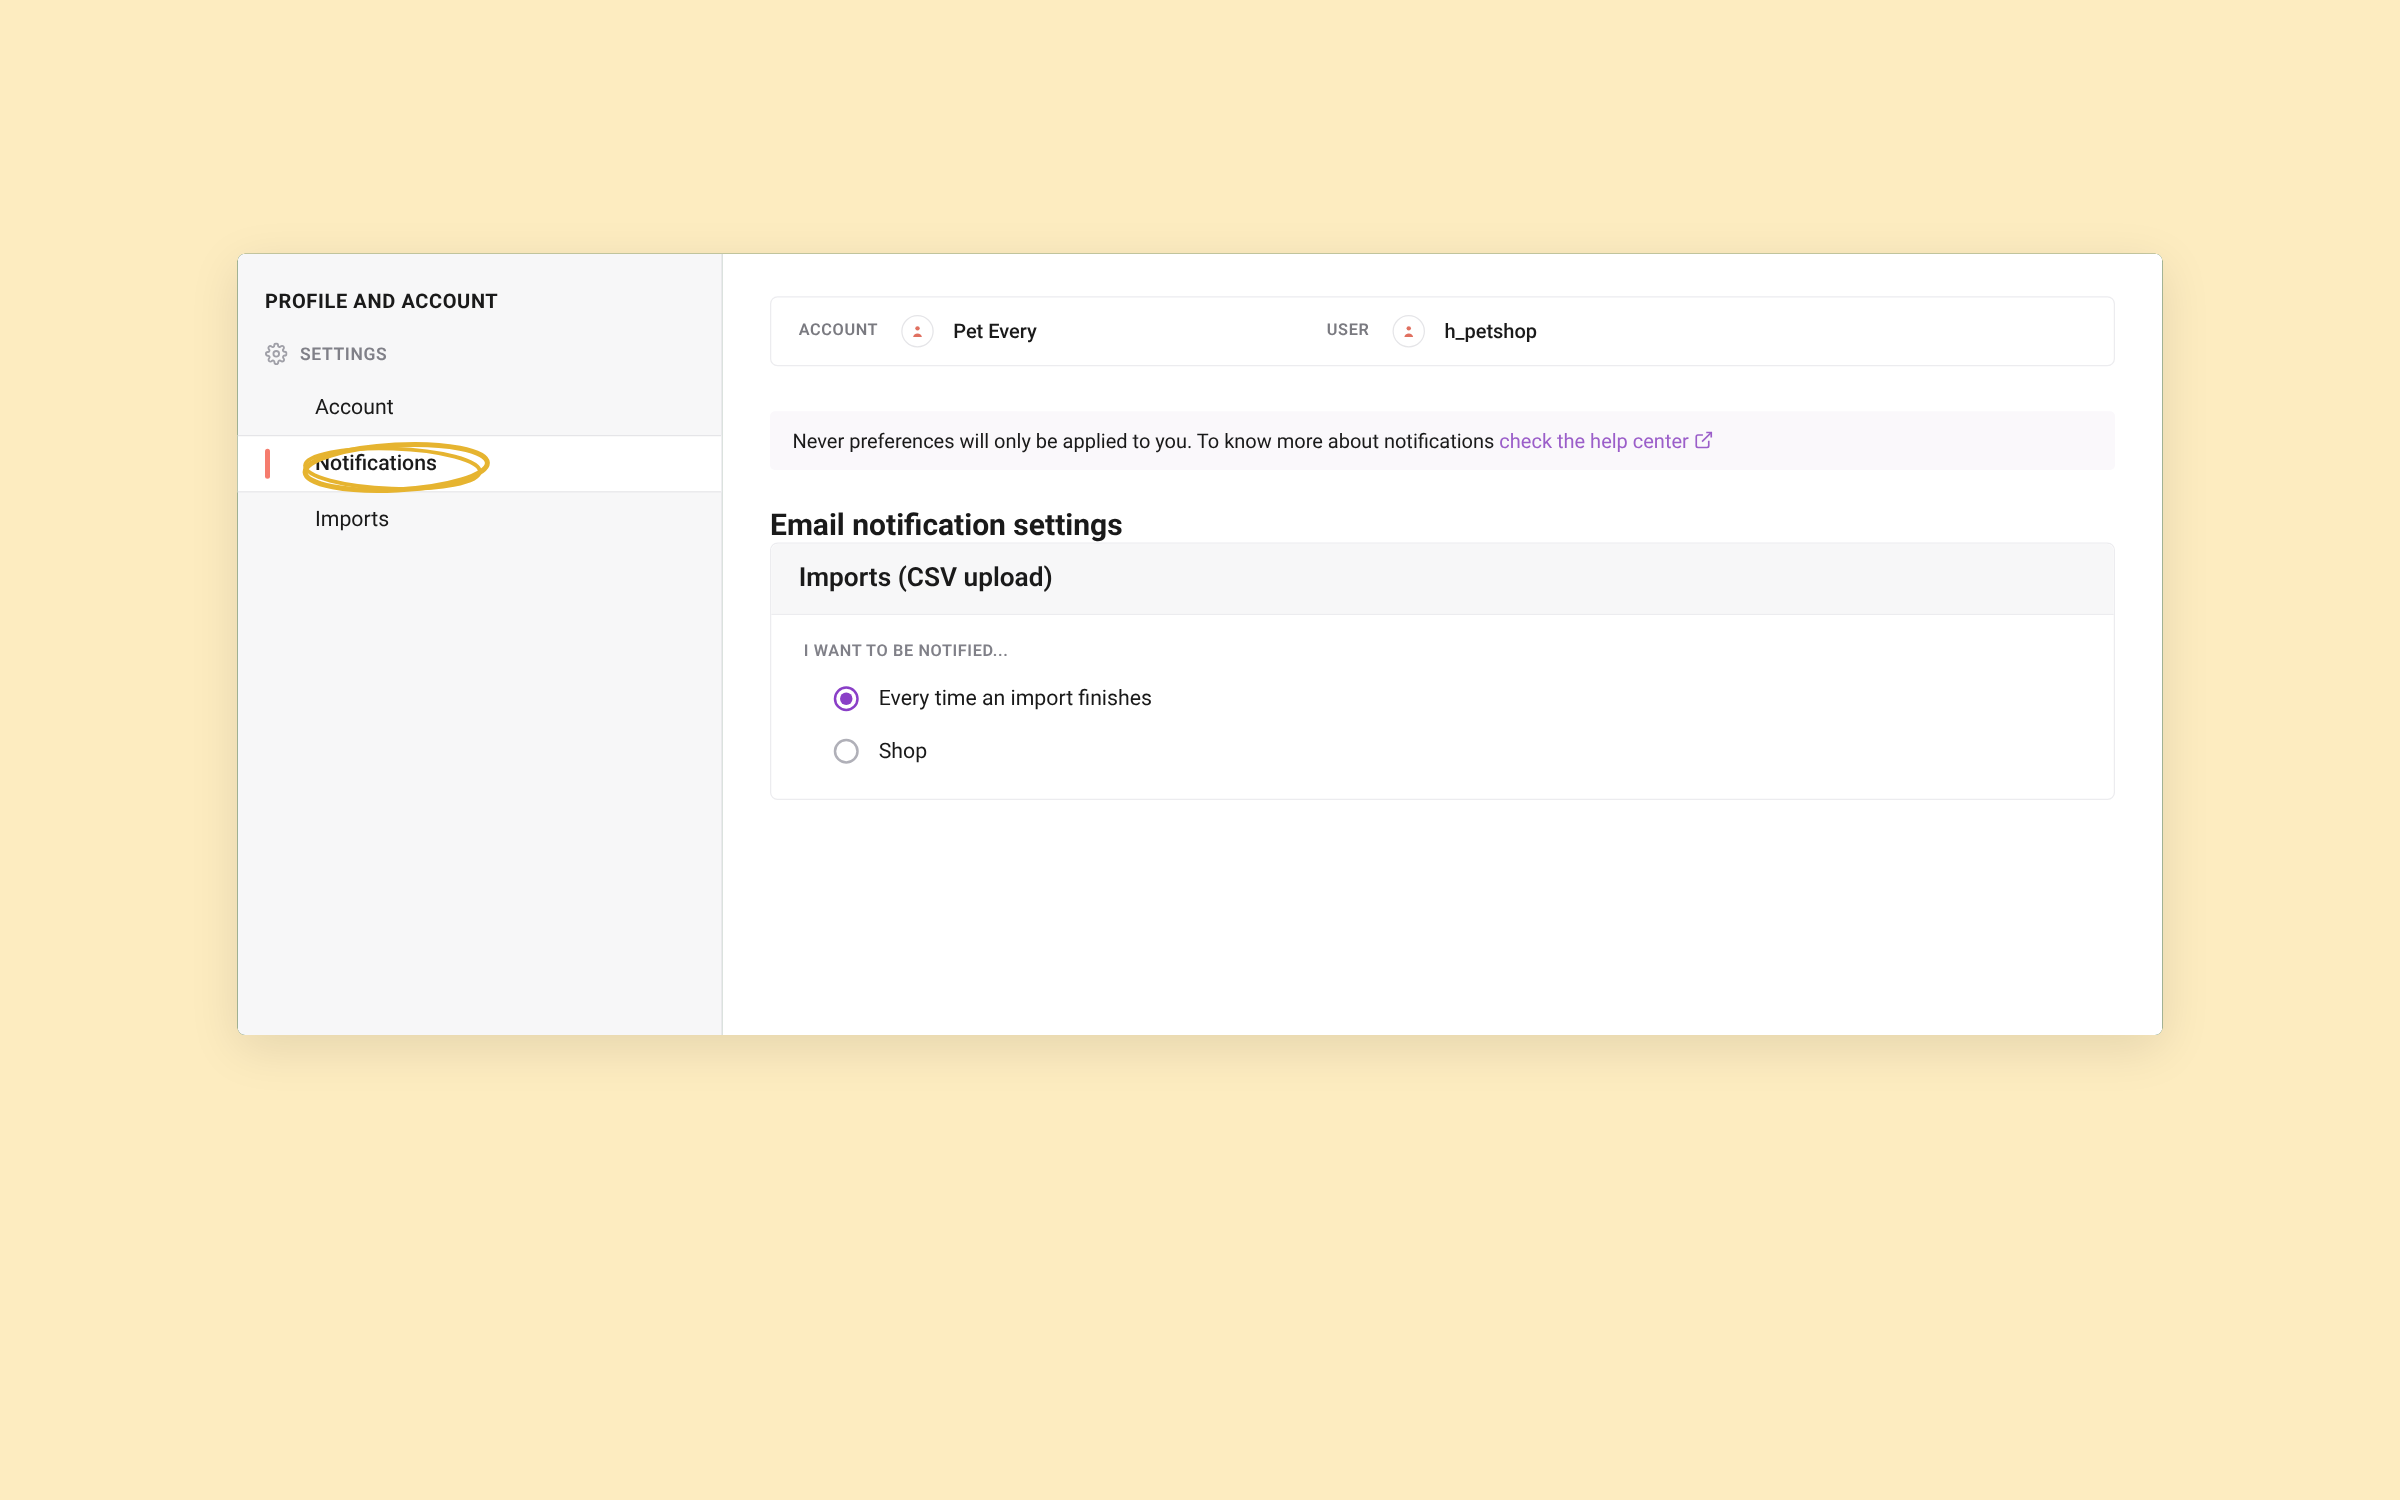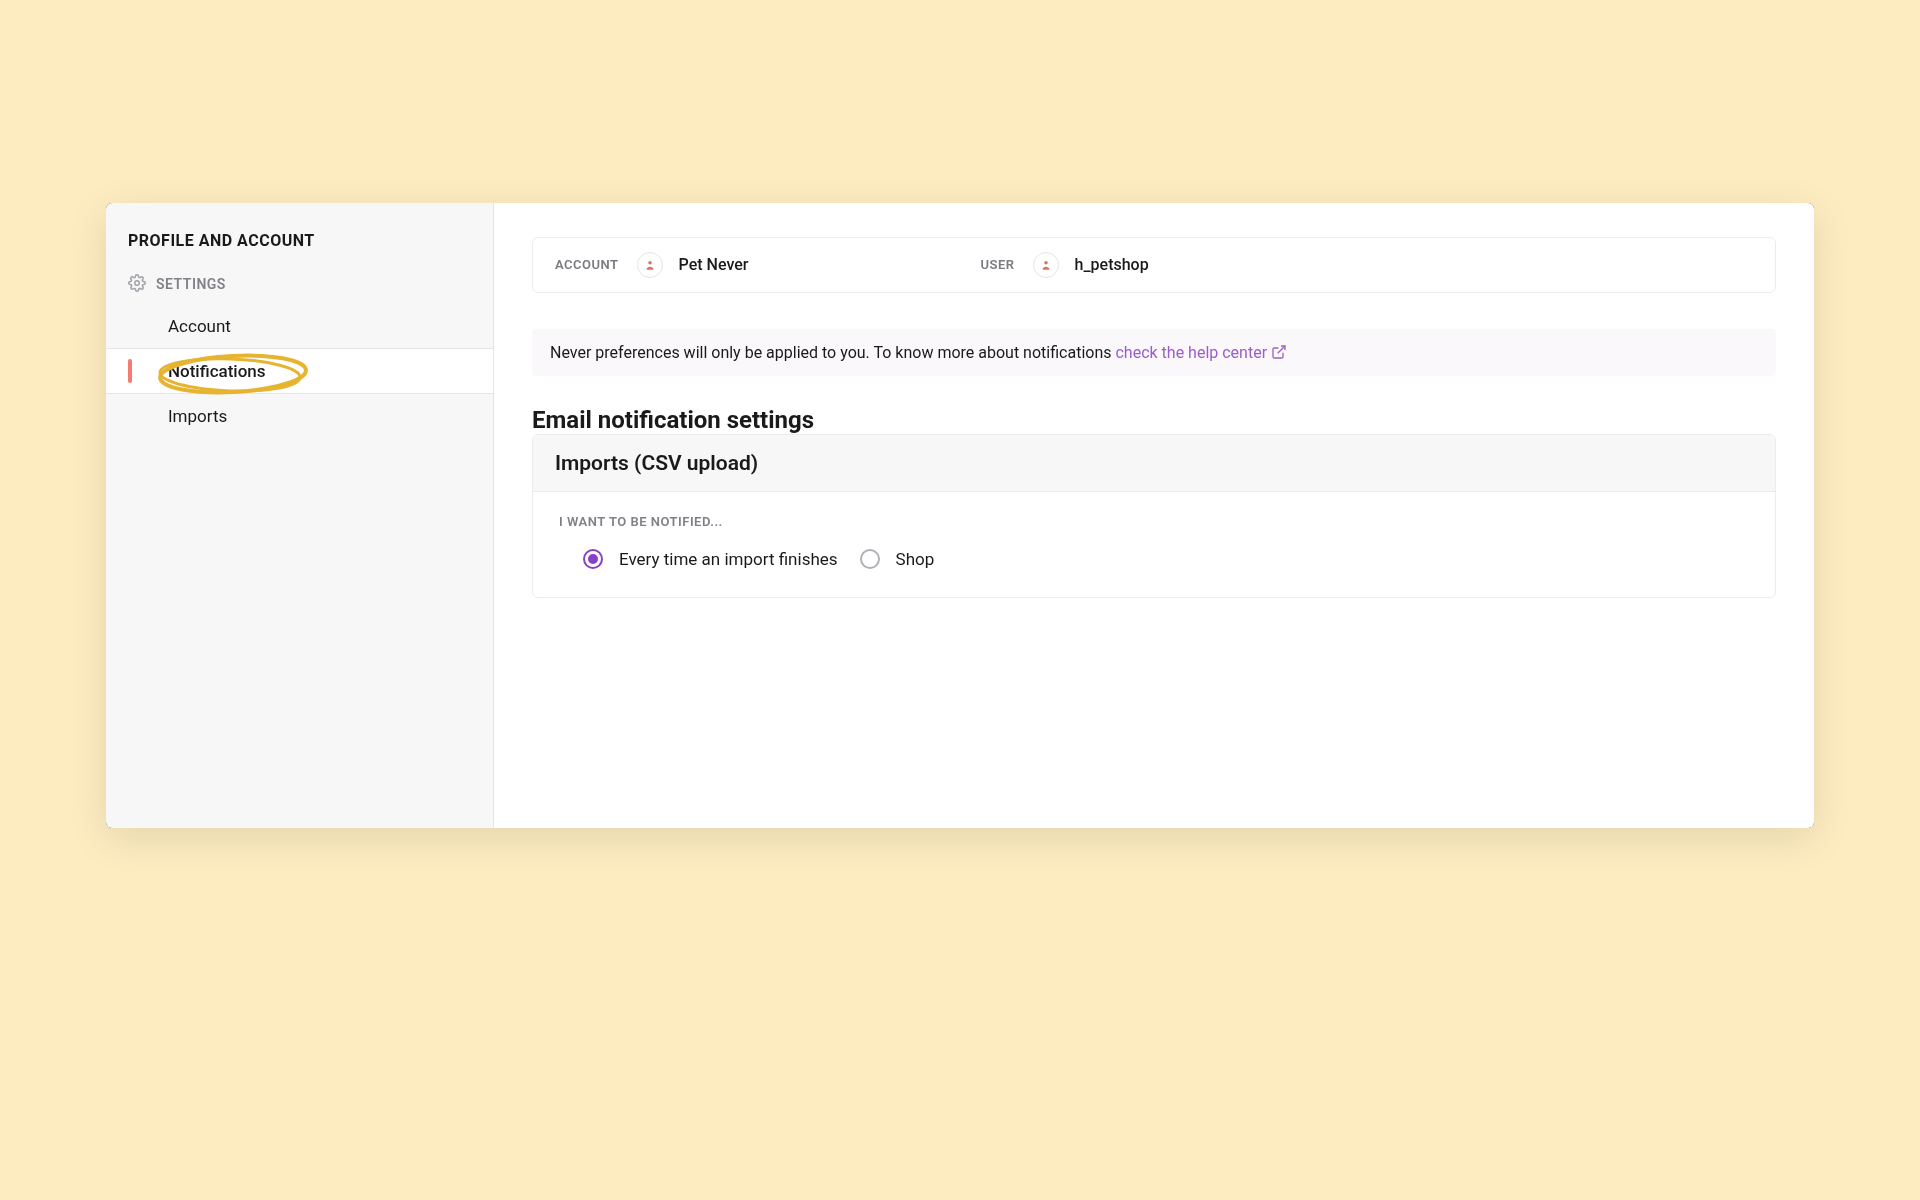--- a/index.html
+++ b/index.html
@@ -10,21 +10,21 @@
     body {
       font-family: -apple-system, BlinkMacSystemFont, "Segoe UI", Roboto, Helvetica, Arial, sans-serif;
       background: #fdecc0;
       width: 1920px;
       height: 1200px;
       display: flex;
       align-items: center;
       justify-content: center;
     }
     .app-window {
-      width: 1708px;
+      width: 1540px;
       height: 625px;
       background: #14532d;
       border-radius: 6px;
       box-shadow: 0 10px 40px rgba(0,0,0,0.1);
       display: flex;
       overflow: hidden;
       margin-top: -170px;
     }
     
     .sidebar {
@@ -171,21 +171,21 @@
     }
     .card-sublabel {
       font-size: 13px;
       font-weight: 600;
       color: #808088;
       letter-spacing: 0.5px;
       margin-bottom: 20px;
     }
     .radio-group {
       display: flex;
-      flex-direction: row;
+      flex-direction: column;
       gap: 22px;
       padding-left: 24px;
     }
     .radio-option {
       display: flex;
       align-items: center;
       gap: 16px;
       cursor: pointer;
     }
     .radio-circle {
@@ -248,21 +248,21 @@
 
   <main class="main">
     <div class="info-bar">
       <span class="info-label">ACCOUNT</span>
       <span class="avatar-mini">
         <svg viewBox="0 0 24 24" width="14" height="14" fill="#e07060">
             <circle cx="12" cy="8" r="3"></circle>
             <path d="M6 20c0-3 3-5 6-5s6 2 6 5"></path>
           </svg>
       </span>
-      <span class="info-value">Pet Never</span>
+      <span class="info-value">Pet Every</span>
       <span class="info-gap"></span>
       <span class="info-label">USER</span>
       <span class="avatar-mini">
         <svg viewBox="0 0 24 24" width="14" height="14" fill="#e07060">
             <circle cx="12" cy="8" r="3"></circle>
             <path d="M6 20c0-3 3-5 6-5s6 2 6 5"></path>
           </svg>
       </span>
       <span class="info-value">h_petshop</span>
     </div>

